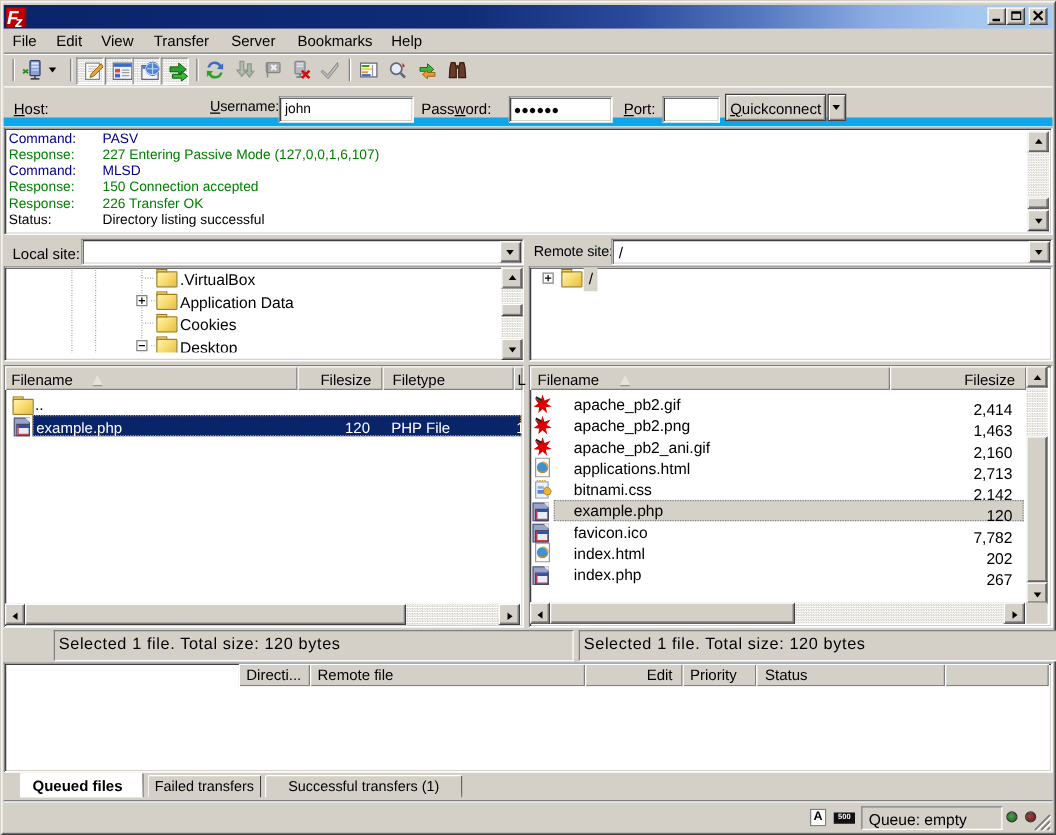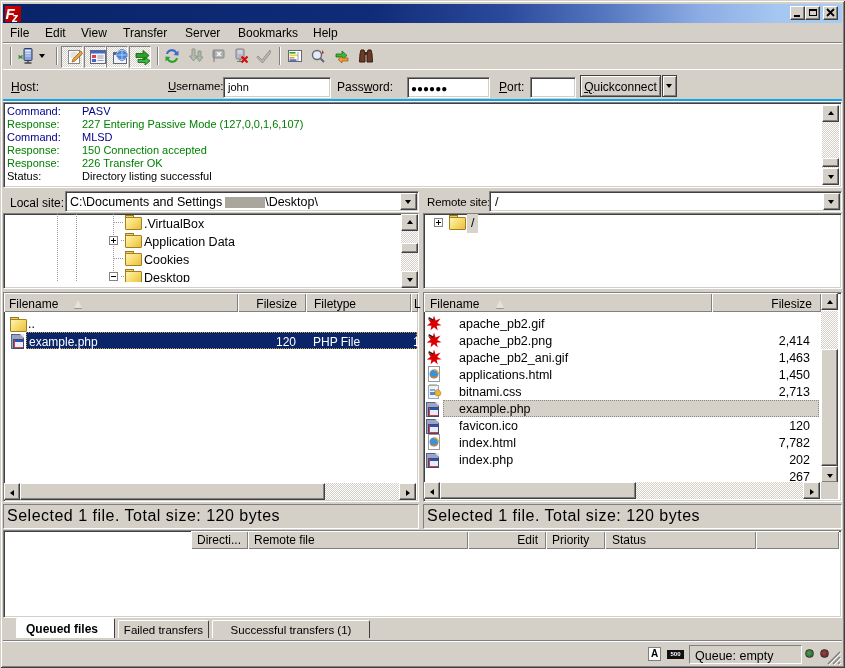--- a/index.html
+++ b/index.html
@@ -16,57 +16,57 @@
 .caption-btn { position:absolute; top:1.5px; width:14.5px; height:14px; background:#d4d0c8; border:1px solid; border-color:#fff #404040 #404040 #fff; box-shadow: inset -1px -1px 0 #808080; }
 
 .menubar { position:absolute; left:3px; top:23px; width:839px; height:19px; background:#d4d0c8; }
 .menubar span { position:absolute; top:3px; }
 
 .toolbar { position:absolute; left:3px; top:42px; width:839px; height:26px; background:#d4d0c8; border-top:1px solid #808080; box-shadow: inset 0 1px 0 #fff; }
 .tsep { position:absolute; top:4px; width:2px; height:18px; border-left:1px solid #808080; border-right:1px solid #fff; }
 .tbtn { position:absolute; top:2.5px; width:22px; height:22px; border:1px solid; border-color:#808080 #fff #fff #808080; background-color:#fff; background-image: conic-gradient(#d4d0c8 25%, #fff 25% 50%, #d4d0c8 50% 75%, #fff 75%); background-size:2px 2px; }
 .ticon { position:absolute; top:5px; width:16px; height:16px; }
 
-.quickbar { position:absolute; left:3px; top:69px; width:839px; height:32px; background:#d4d0c8; border-top:1px solid #fff; border-bottom:2px solid #0ea5e9; box-shadow: 0 1px 0 #fff; }
+.quickbar { position:absolute; left:3px; top:69px; width:839px; height:32px; background:#d4d0c8; border-top:1px solid #fff; border-bottom:7px solid #0ea5e9; box-shadow: 0 1px 0 #fff; }
 .qlabel { position:absolute; top:10px; }
 .qinput { position:absolute; top:7px; height:21px; border:1px solid; border-color:#808080 #fff #fff #808080; box-shadow: inset 1px 1px 0 #404040, inset -1px -1px 0 #d4d0c8; background:#fff; padding:3px 4px 0 4px; font-size:11px; }
 
 .combo { position:absolute; height:21px; border:1px solid; border-color:#808080 #fff #fff #808080; box-shadow: inset 1px 1px 0 #404040, inset -1px -1px 0 #d4d0c8; background:#fff; }
 .combo .cbtn { position:absolute; right:1px; top:1px; width:17px; height:17px; background:#d4d0c8; border:1px solid; border-color:#fff #404040 #404040 #fff; box-shadow: inset -1px -1px 0 #808080; }
 .darr { position:absolute; width:0; height:0; border-left:3.5px solid transparent; border-right:3.5px solid transparent; border-top:4px solid #000; }
 .uarr { position:absolute; width:0; height:0; border-left:3.5px solid transparent; border-right:3.5px solid transparent; border-bottom:4px solid #000; }
 .larr { position:absolute; width:0; height:0; border-top:3.5px solid transparent; border-bottom:3.5px solid transparent; border-right:4px solid #000; }
 .rarr { position:absolute; width:0; height:0; border-top:3.5px solid transparent; border-bottom:3.5px solid transparent; border-left:4px solid #000; }
 
 .sbtn { position:absolute; background:#d4d0c8; border:1px solid; border-color:#fff #404040 #404040 #fff; box-shadow: inset -1px -1px 0 #808080; }
 .sthumb { position:absolute; background:#d4d0c8; border:1px solid; border-color:#fff #404040 #404040 #fff; box-shadow: inset -1px -1px 0 #808080; }
 .strack { position:absolute; background-color:#fff; background-image: conic-gradient(#d4d0c8 25%, #fff 25% 50%, #d4d0c8 50% 75%, #fff 75%); background-size:2px 2px; }
 
 .panel { position:absolute; border:1px solid; border-color:#808080 #fff #fff #808080; box-shadow: inset 1px 1px 0 #404040, inset -1px -1px 0 #d4d0c8; background:#fff; }
-.statusfield { position:absolute; background:#d4d0c8; border:1px solid; border-color:#808080 #fff #fff #808080; padding:2px 0 0 3px; font-size:16px; letter-spacing:0.5px; }
+.statusfield { position:absolute; background:#d4d0c8; border:1px solid; border-color:#808080 #fff #fff #808080; padding:2px 0 0 3px; font-size:13px; letter-spacing:0.5px;margin-left:40px; }
 
 .tab { position:absolute; border:1px solid; border-color:#fff #404040 #404040 #fff; border-bottom:none; border-radius:2px 2px 0 0; background:#d4d0c8; text-align:center; }
 .icon16 { width:16px; height:16px; position:absolute; }
 .vdot { width:1px; background-image:linear-gradient(#999 1px, transparent 1px); background-size:1px 2px; }
 .hdot { height:1px; background-image:linear-gradient(90deg,#999 1px, transparent 1px); background-size:2px 1px; }
 .folder { position:absolute; width:16px; height:14px; }
 .folder::before { content:""; position:absolute; left:0; top:0; width:7px; height:3px; background:#f0d060; border:1px solid #99791c; border-bottom:none; border-radius:1px 1px 0 0; }
 .folder::after { content:""; position:absolute; left:0; top:2px; width:15px; height:11px; background:linear-gradient(135deg,#fff3b0 0%,#f6d968 55%,#e9bc42 100%); border:1px solid #a0801f; border-radius:1px; }
 .expander { position:absolute; width:9px; height:9px; background:#fff; border:1px solid #848484; color:transparent; }
 .expander::before { content:""; position:absolute; left:1px; top:3px; width:5px; height:1px; background:#000; }
 .expander.plus::after { content:""; position:absolute; left:3px; top:1px; width:1px; height:5px; background:#000; }
 .sorttri { position:absolute; width:0; height:0; border-left:4.5px solid transparent; border-right:4.5px solid transparent; border-bottom:8px solid #e6e2da; filter:drop-shadow(0 1px 0 #9a968e); }
 .phpicon { position:absolute; width:13px; height:15px; background:#9aa4c8; border:1px solid #5a6284; }
 .phpicon::before { content:""; position:absolute; right:-1px; top:-1px; width:0; height:0; border-left:4px solid transparent; border-top:4px solid #e8e8e8; }
 .phpicon::after { content:""; position:absolute; left:1px; top:4px; width:9px; height:8px; background:linear-gradient(#2a52b0 0 2px, #e8ecf8 2px); border:1px solid #40486c; box-shadow: inset 2px -2px 0 -1px #d04040; }
 .row { position:absolute; height:17px; }
 .logline { position:relative; height:13px; white-space:nowrap; }
 .logval { position:absolute; left:75px; top:0; }
 .rowtxt { position:absolute; top:1.5px; font-size:12.5px;margin-left:14px; }
-.rownum { position:absolute; top:19px; text-align:right; font-size:12.5px; }
+.rownum { position:absolute; top:6px; text-align:right; font-size:12.5px; }
 </style></head>
 <body>
 <div class="win"></div>
 
 <div class="titlebar">
   <div class="fzicon">
     <svg width="16" height="16" viewBox="0 0 16 16">
       <text x="0.5" y="13" font-family="Liberation Sans" font-size="15" font-style="italic" font-weight="bold" fill="#fff">F</text>
       <text x="7" y="15.5" font-family="Liberation Sans" font-size="12" font-style="italic" font-weight="bold" fill="#fff">z</text>
     </svg>
@@ -214,21 +214,20 @@
     <div class="strack" style="left:0; top:17px; width:17px; height:46px;"></div>
     <div class="sthumb" style="left:0; top:53px; width:17px; height:9px;"></div>
     <div class="sbtn" style="left:0; bottom:0; width:17px; height:17px;">
         <div class="darr" style="left:4.5px; top:6px;"></div>
       </div>
   </div>
 </div>
 
 <div class="abs" style="left:10px; top:196px;">Local site:</div>
 <div class="combo" style="left:65px; top:191px; width:354px;">
-  <div class="abs" style="left:4px; top:2.5px; white-space:nowrap; font-size:12.5px;">C:\Documents and Settings<span style="display:inline-block;width:40px;height:11px;background:#aaa69e;filter:blur(0.6px);vertical-align:-2px;margin-left:3px;"></span>\Desktop\</div>
   <div class="cbtn">
       <div class="darr" style="left:4px; top:6px;"></div>
     </div>
 </div>
 
 <div class="panel" style="left:3px; top:213px; width:416px; height:76px;">
   <div class="abs" id="ltree" style="left:0; top:0; width:395px; height:68px; overflow:hidden; font-size:12.5px;">
     <div class="abs vdot" style="left:53px; top:0; height:72px;"></div>
     <div class="abs vdot" style="left:72px; top:0; height:72px;"></div>
     <div class="abs vdot" style="left:109px; top:0; height:72px;"></div>
@@ -344,21 +343,21 @@
           </svg></span>
         <span class="rowtxt" style="left:21px;">apache_pb2.png</span>
         <span class="rownum" style="left:300px; width:86px;">1,463</span>
       </div>
     <div class="row" style="left:0; top:56px; width:397px;">
         <span class="icon16" style="left:2px;top:0;"><svg width="16" height="16" viewBox="0 0 16 16">
             <path d="M8 0.5 L9.6 5.4 L14.5 3.6 L11.2 8 L15.5 10.2 L10.6 10.8 L11.8 15.5 L8 12.2 L4.6 15.3 L5.4 10.8 L0.8 10.4 L4.6 7.8 L2 3.8 L6.6 5.6 Z" fill="#db0000"></path>
             <path d="M2.6 2.8 L7.2 5.2" stroke="#222" stroke-width="1.6"></path>
           </svg></span>
         <span class="rowtxt" style="left:21px;">apache_pb2_ani.gif</span>
-        <span class="rownum" style="left:300px; width:86px;">1,450</span>
+        <span class="rownum" style="left:300px; width:86px;">2,160</span>
       </div>
     <div class="row" style="left:0; top:73px; width:397px;">
         <span class="icon16" style="left:2px;top:0;"><svg width="16" height="16" viewBox="0 0 16 16">
             <rect x="2.5" y="0.5" width="11" height="15" fill="#fff" stroke="#999"></rect>
             <circle cx="8" cy="8" r="4.5" fill="#3f92d2"></circle>
             <path d="M3.7 9.3 A4.5 4.5 0 0 0 12.2 9.3 A6 6 0 0 1 3.7 9.3" fill="#e87d1e"></path>
             <path d="M8 3.7 A4.3 4.3 0 0 1 12.3 8" stroke="#f4a73c" stroke-width="1.4" fill="none"></path>
           </svg></span>
         <span class="rowtxt" style="left:21px;">applications.html</span>
         <span class="rownum" style="left:300px; width:86px;">2,713</span>

